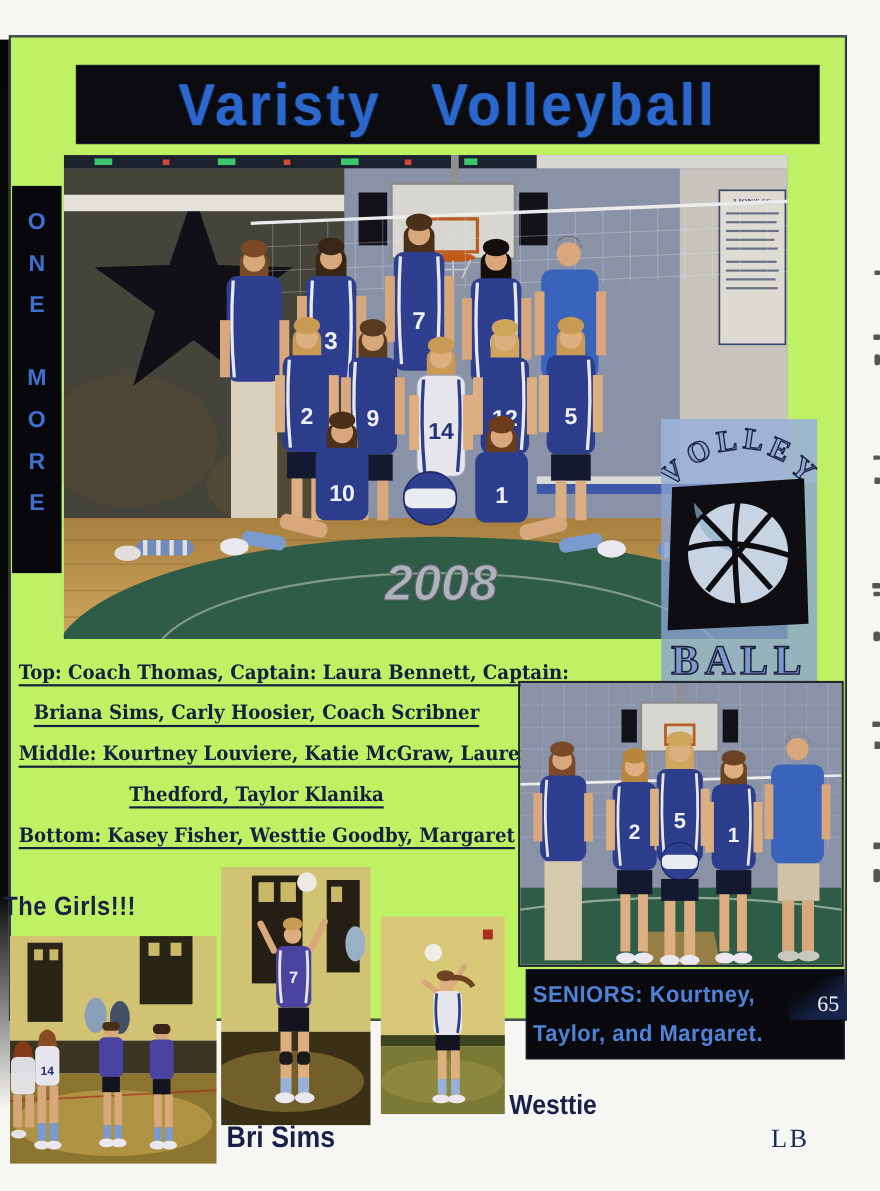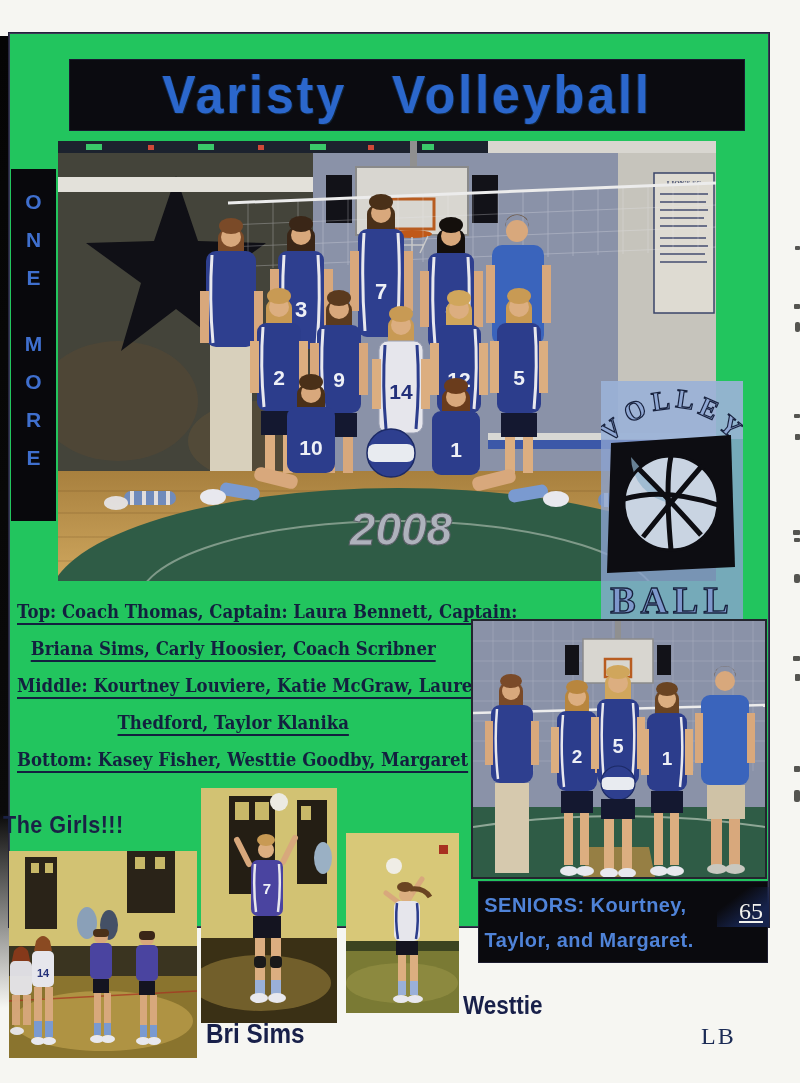--- a/index.html
+++ b/index.html
@@ -3,21 +3,21 @@
 <meta charset="utf-8">
 <style>
   * { margin:0; padding:0; box-sizing:border-box; }
   body { font-family:"Liberation Sans", sans-serif; background:#e8e8e4; }
   .scan { position:relative; width:800px; height:1083px; background:#f6f6f2; overflow:hidden; }
 
   .spine { position:absolute; left:0; top:36px; width:9px; height:972px;
            background:linear-gradient(to bottom,#050505 0%,#0a0a0a 80%,rgba(10,10,10,0) 100%); }
 
   .page { position:absolute; left:8px; top:32px; width:762px; height:896px;
-          background:#22c55e; border:1px solid #23233a; box-shadow:0 0 0 1px #3a3a55 inset; }
+          background:#bef264; border:1px solid #23233a; box-shadow:0 0 0 1px #3a3a55 inset; }
 
   
   .banner { position:absolute; left:60px; top:26px; width:676px; height:72px;
             background:#0b0b10; border:1px solid #1a1a30; display:flex; align-items:center; justify-content:center; }
   .banner h1 { color:#2b67cc; font-size:50px; font-weight:bold; letter-spacing:3px; word-spacing:28px;
                transform:scaleY(1.08); text-shadow:1px 1px 0 #123, -1px 0 0 #102a55; white-space:nowrap; }
 
   
   .side-strip { position:absolute; left:2px; top:136px; width:45px; height:352px; background:#08080c;
                 display:flex; flex-direction:column; align-items:center; padding-top:14px; }
@@ -51,21 +51,21 @@
   .seniors-box div { color:#4f83d8; font-size:21px; font-weight:bold; line-height:35px; letter-spacing:0.5px;
                      transform:scaleX(0.95); }
 
   .cap { position:absolute; color:#18204a; font-weight:bold; transform:scaleX(0.9); transform-origin:left center; }
   .cap-bri     { left:197px; top:986px; font-size:27px; }
   .cap-westtie { left:454px; top:958px; font-size:25px; }
   .credit-lb   { position:absolute; left:692px; top:990px; color:#1b2b55; font-family:"Liberation Serif",serif;
                  font-size:24px; letter-spacing:2px; }
   .corner { position:absolute; right:0; bottom:0; width:52px; height:40px;
             background:linear-gradient(to bottom right, rgba(22,35,76,0) 30%, #16234c 72%); }
-  .corner span { position:absolute; right:6px; bottom:2px; color:#f2f2ee; font-family:"Liberation Serif",serif; font-size:24px;text-decoration:underline; }
+  .corner span { position:absolute; right:6px; bottom:2px; color:#f2f2ee; font-family:"Liberation Serif",serif; font-size:20px; }
 
   .margin-marks { position:absolute; left:786px; top:238px; width:14px; height:580px; }
 </style>
 </head>
 <body>
 
 <div class="scan">
   <div class="spine"></div>
 
   <div class="page">

